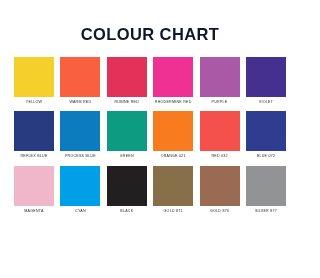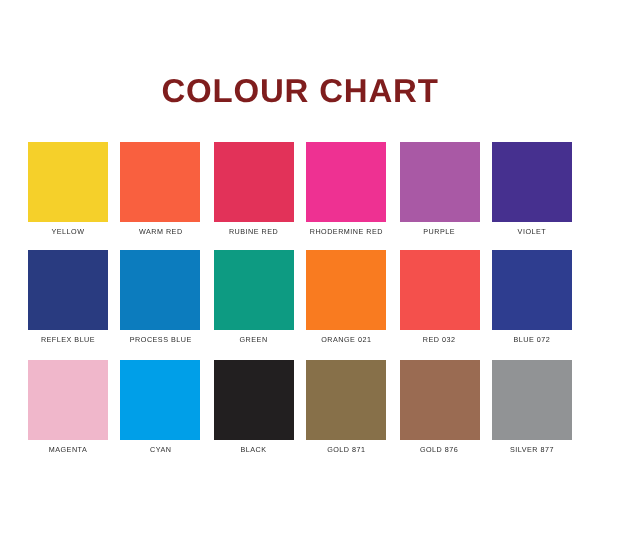--- a/index.html
+++ b/index.html
@@ -20,22 +20,22 @@
     padding: 0;
     position: relative;
     background: #ffffff;
   }
   .chart-title {
     text-align: center;
     font-family: "Liberation Sans", sans-serif;
     font-weight: 700;
     font-size: 16.5px;
     letter-spacing: 0.4px;
-    color: #7f1d1d;
-    margin: 16px;
+    color: #0f172a;
+    margin: 4px;
     padding-top: 22px;
     padding-bottom: 0;
     line-height: 1;
   }
   .grid {
     margin-top: 14px;
     padding: 0 14px;
     box-sizing: border-box;
     display: flex;
     flex-direction: column;

